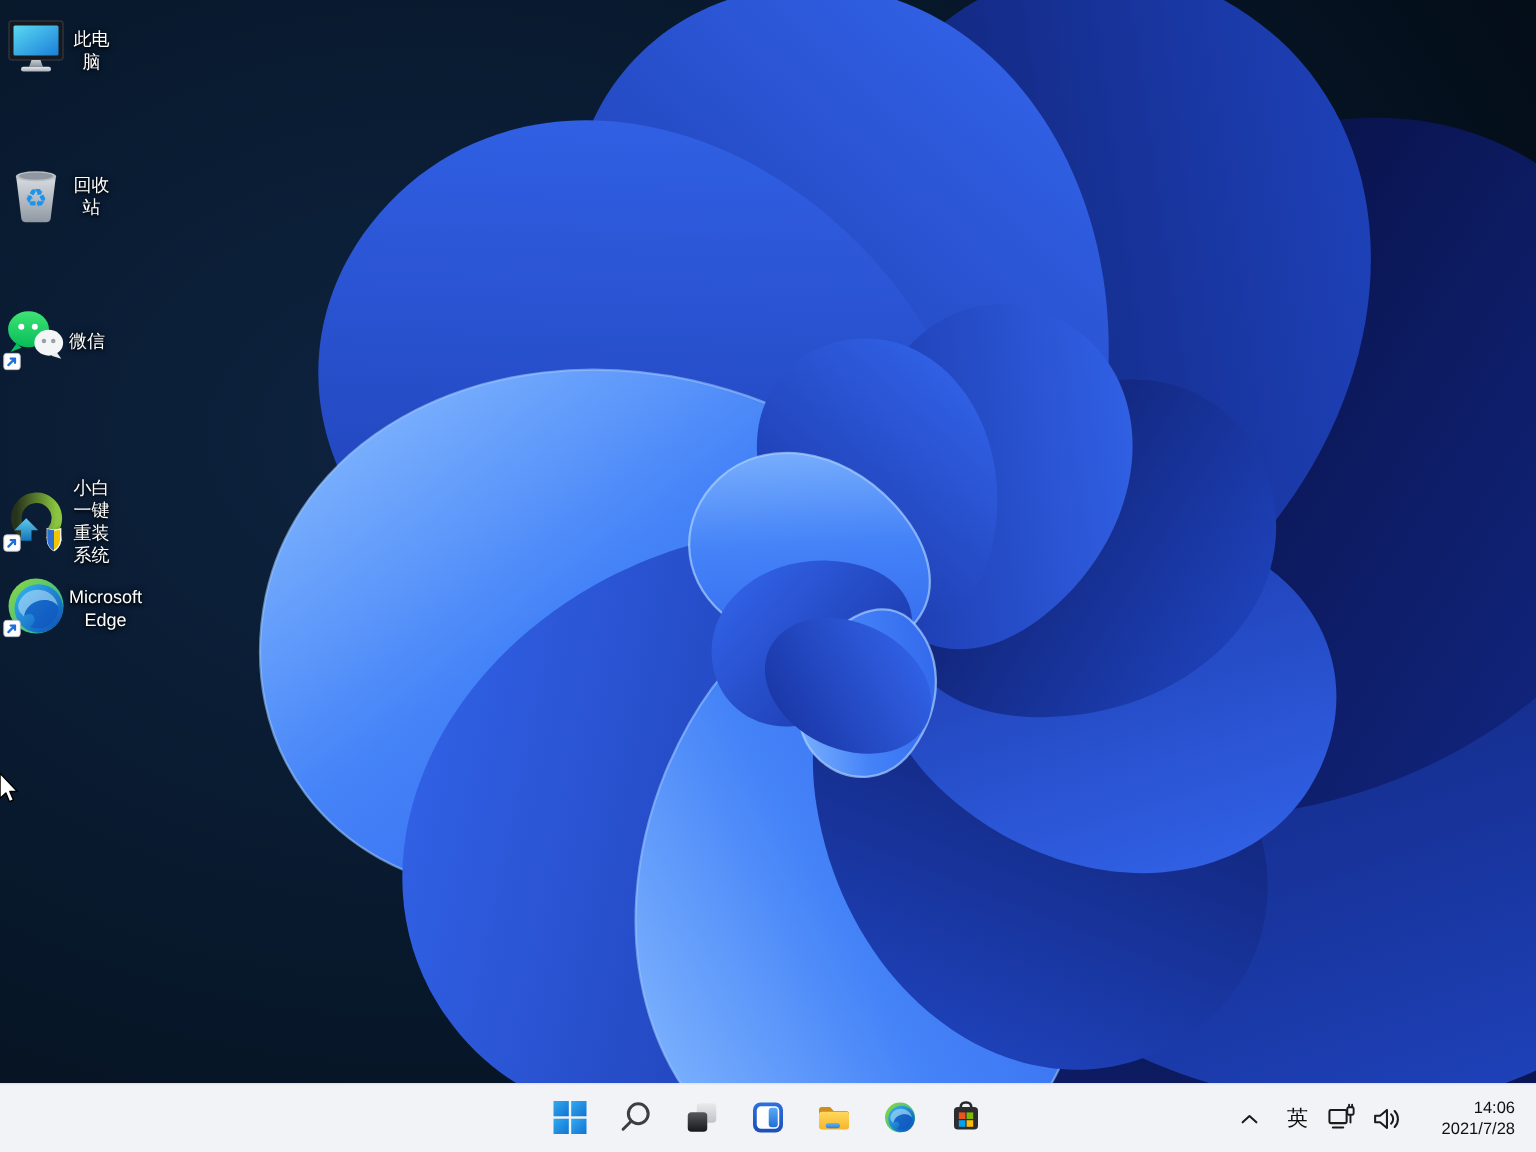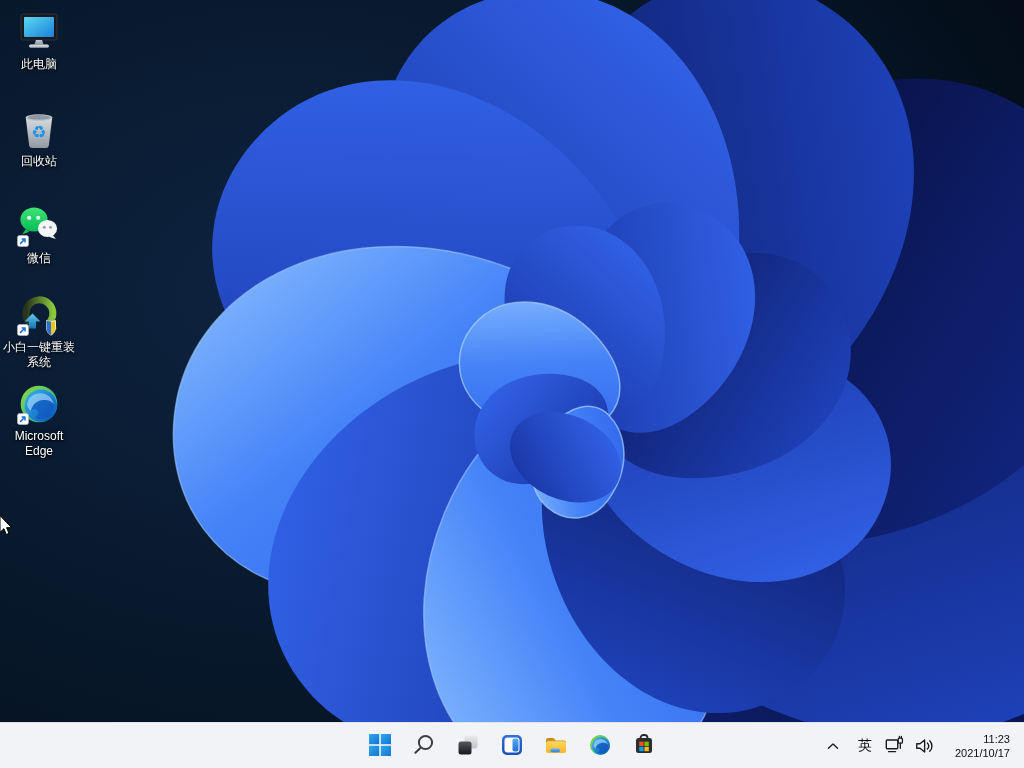--- a/index.html
+++ b/index.html
@@ -2,21 +2,21 @@
 <html><head>
 <meta charset="utf-8">
 <style>
   html,body{margin:0;padding:0}
   body{width:1024px;height:768px;overflow:hidden;position:relative;
        font-family:"Liberation Sans","DejaVu Sans",sans-serif;background:#04101e}
   .wallpaper{position:absolute;left:0;top:0;width:1024px;height:768px;display:block}
   .defs-svg{position:absolute;width:0;height:0;overflow:hidden}
 
   
-  .dicon{position:absolute;left:2px;width:74px;display:flex;flex-direction:column;
+  .dicon{position:absolute;left:2px;width:74px;display:flex;flex-direction:row;
          align-items:center;cursor:default}
   .dicon-img{width:44px;height:44px;position:relative}
   .dicon-img svg{display:block}
   .badge{position:absolute;left:0;bottom:1px}
   .dicon-label{margin-top:3px;font-size:12px;line-height:15px;color:#fff;text-align:center;
                max-width:76px;text-shadow:0 1px 2px rgba(0,0,0,.95),0 0 4px rgba(0,0,0,.8)}
 
   
   .taskbar{position:absolute;left:0;right:0;bottom:0;height:45px;background:#f2f3f6;
            border-top:1px solid rgba(0,0,0,.06)}
@@ -210,21 +210,21 @@
         <circle cx="27.3" cy="23.3" r="1.5" fill="#9aa0a8"></circle>
         <circle cx="33.5" cy="23.3" r="1.5" fill="#9aa0a8"></circle>
       </svg>
       <svg class="badge" width="12" height="12">
           <use href="#ic-badge"></use>
         </svg>
     </div>
     <div class="dicon-label">微信</div>
   </div>
 
-  <div class="dicon" style="top:293px">
+  <div class="dicon" style="top:315px">
     <div class="dicon-img">
       <svg width="44" height="44" viewBox="0 0 44 44">
         <path d="M12,29 A13.5,13.5 0 1 1 33.5,28" stroke="url(#xbR)" stroke-width="7" fill="none" stroke-linecap="round"></path>
         <polygon points="37.5,24.5 39.5,36 28.5,33.5" fill="#7dbb36"></polygon>
         <path d="M7.5,28.5 L15.5,20.5 L23.5,28.5 H19 V35.5 H12 V28.5 Z" fill="url(#xbA)"></path>
         <path d="M29.5,27.5 c2.8,1.2 6.2,1.2 9,0 v7 c0,4.6 -3.2,7 -4.5,7.6
                  c-1.3,-0.6 -4.5,-3 -4.5,-7.6 z" fill="#f2c500" stroke="#ffffff" stroke-width="0.8"></path>
         <path d="M29.5,27.5 c1.4,0.6 2.9,0.9 4.5,0.9 V42.1 c-1.3,-0.6 -4.5,-3 -4.5,-7.6 z" fill="#2f6fd1"></path>
       </svg>
       <svg class="badge" width="12" height="12">
@@ -326,17 +326,17 @@
         <path d="M16.8,3.2 v-1.6 M19,3.2 v-1.6 M17.8,9 v5.5" stroke="#1b1b1b" stroke-width="1.4" stroke-linecap="round"></path>
       </svg>
     </button>
     <button class="tray-btn">
       <svg width="22" height="22" viewBox="0 0 24 24">
         <path d="M3,9.6 h3.6 L11.6,5.4 v13.2 L6.6,14.4 H3 z" stroke="#1b1b1b" stroke-width="1.5" fill="none" stroke-linejoin="round"></path>
         <path d="M14.6,8.6 a4.6,4.6 0 0 1 0,6.8 M17.2,6.2 a8.2,8.2 0 0 1 0,11.6" stroke="#1b1b1b" stroke-width="1.5" fill="none" stroke-linecap="round"></path>
       </svg>
     </button>
     <button class="clock">
-      <div>11:23</div>
-      <div>2021/10/17</div>
+      <div>14:06</div>
+      <div>2021/7/28</div>
     </button>
   </div>
 </div>
 
 </body></html>

